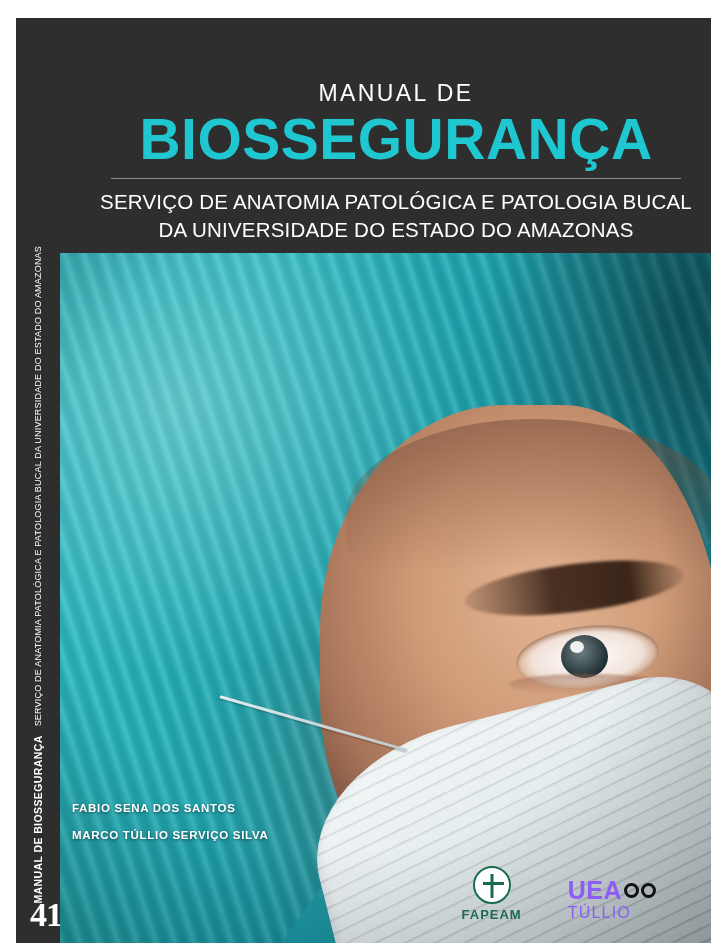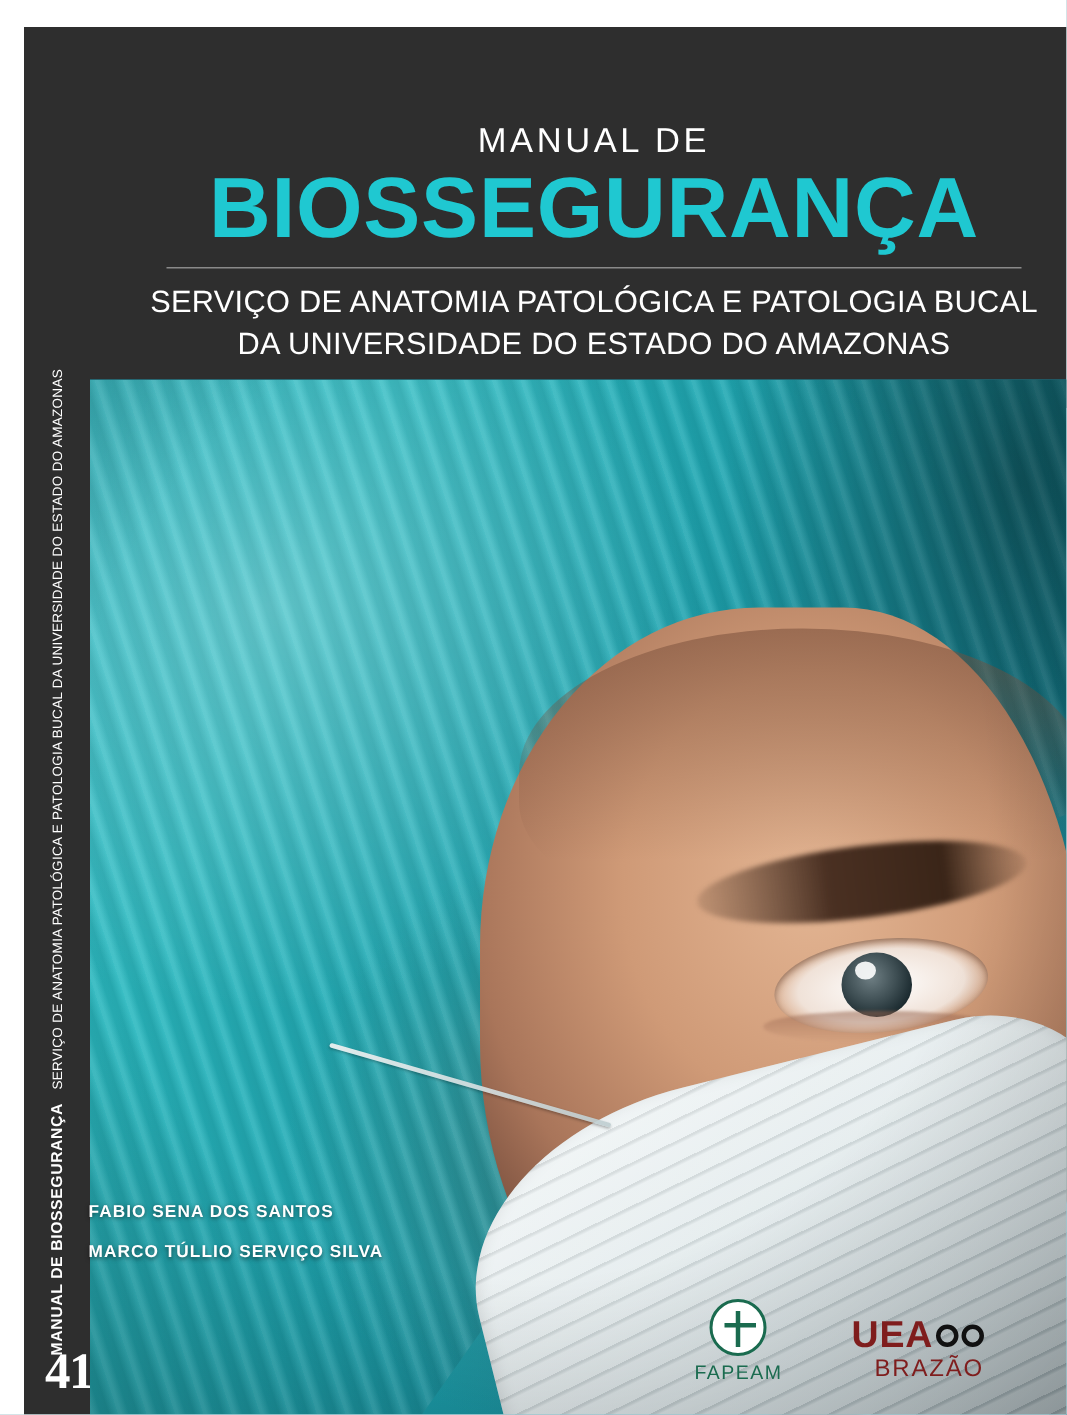--- a/index.html
+++ b/index.html
@@ -268,21 +268,21 @@
   }
   .photo-vignette {
     position: absolute;
     inset: 0;
     background: radial-gradient(ellipse 85% 85% at 45% 40%, rgba(0,0,0,0) 55%, rgba(0,0,0,0.30) 100%);
   }
 
   
   .authors {
     position: absolute;
-    left: 59px;
+    left: 72px;
     top: 795px;
     color: #ffffff;
     font-size: 11.5px;
     font-weight: bold;
     letter-spacing: 0.7px;
     line-height: 2.35;
     text-shadow: 0 1px 3px rgba(0,0,0,0.55);
   }
 
   
@@ -319,27 +319,27 @@
   }
   .fapeam-mark::after {
     content: "";
     position: absolute;
     left: 8px; top: 14px;
     width: 21px; height: 3px;
     background: #1a6b4f;
   }
   .fapeam-word {
     font-size: 13px;
-    font-weight: normal;
+    font-weight: bold;
     letter-spacing: 1px;
   }
   .logo-uea {
-    color: #7f1d1d;
+    color: #8b5cf6;
     line-height: 1;
-    text-align: right;
+    text-align: left;
   }
   .uea-top {
     display: flex;
     align-items: center;
     font-size: 25px;
     font-weight: bold;
     letter-spacing: 0.5px;
   }
   .uea-dots { display: inline-flex; gap: 2px; margin-left: 2px; }
   .uea-dots i {
@@ -405,17 +405,17 @@
       <div class="fapeam-word">FAPEAM</div>
     </div>
     <div class="logo-uea">
       <div class="uea-top">
         <span>UEA</span>
         <span class="uea-dots">
             <i></i>
             <i></i>
           </span>
       </div>
-      <div class="uea-bottom">BRAZÃO</div>
+      <div class="uea-bottom">TÚLLIO</div>
     </div>
   </div>
 
 </div>
 
 </body></html>

